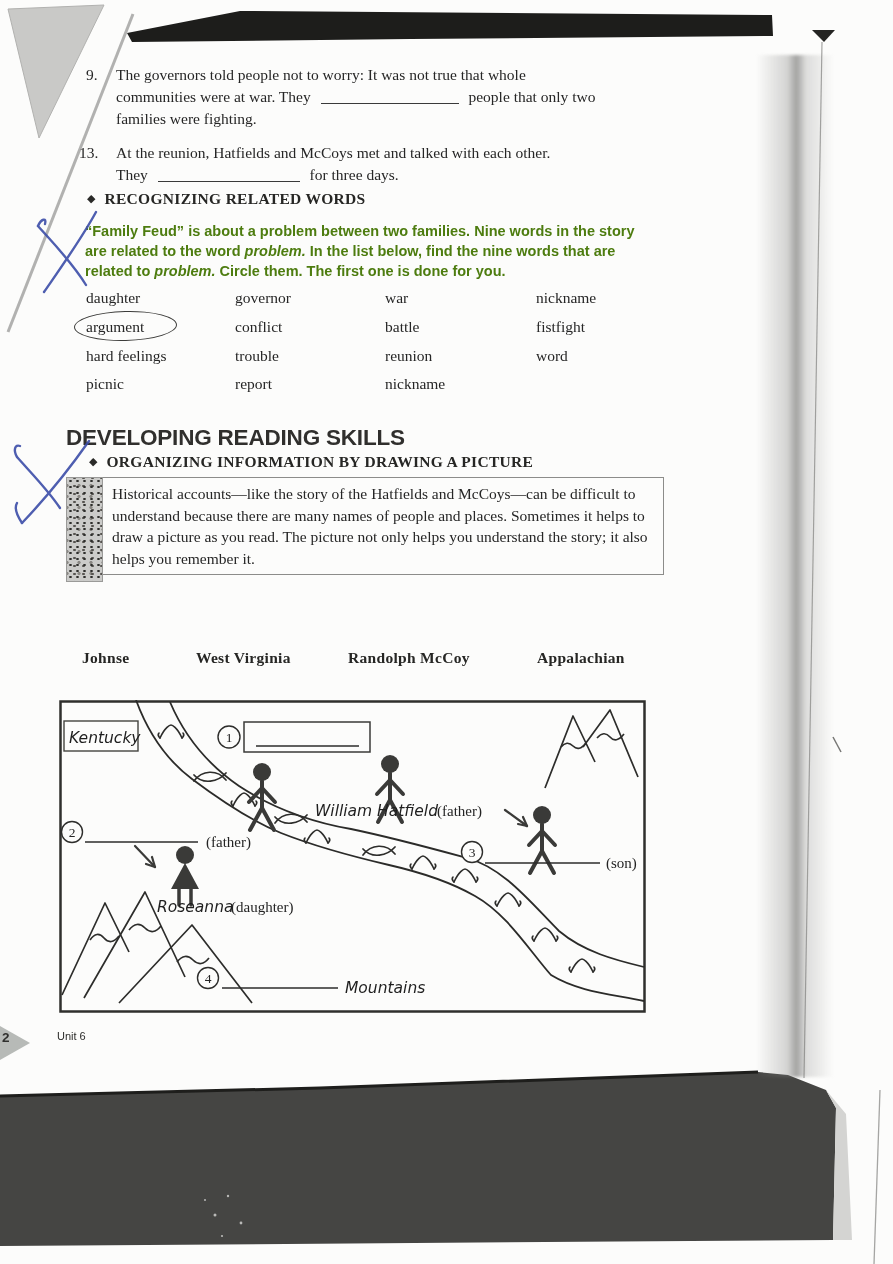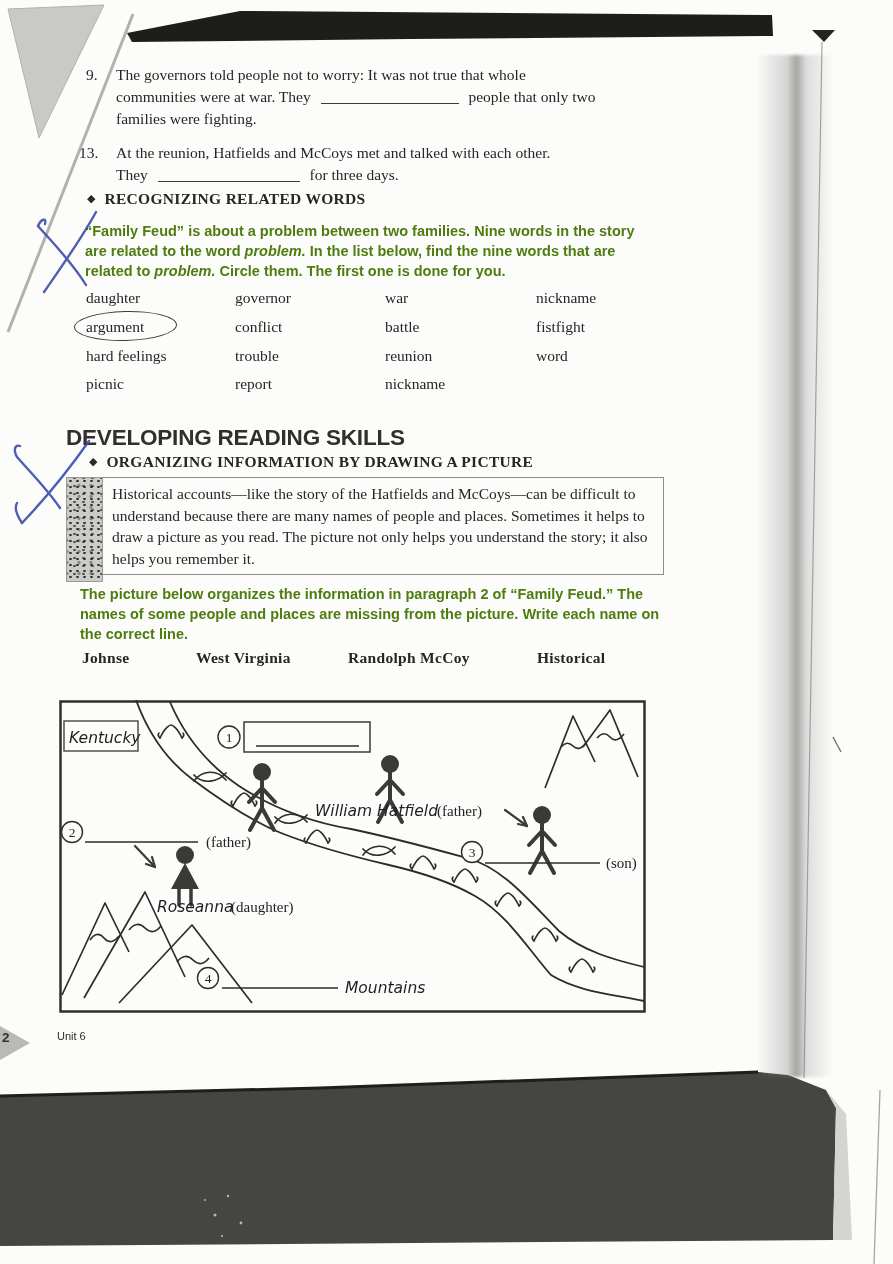--- a/index.html
+++ b/index.html
@@ -117,26 +117,25 @@
 
   <div class="line h1" style="left:66px;top:413px;margin-top:12px;">DEVELOPING READING SKILLS</div>
   <div class="line" style="left:89px;top:453px;">
     <span class="diamond">◆</span><span class="bser">ORGANIZING INFORMATION BY DRAWING A PICTURE</span>
   </div>
 
   <div class="tipbox" style="left:66px;top:477px;width:596px;height:96px;"></div>
   <div class="speckle" style="left:66px;top:477px;width:35px;height:103px;"></div>
   <div class="abs ser" style="left:112px;top:483px;width:545px;line-height:21.5px;">Historical accounts—like the story of the Hatfields and McCoys—can be difficult to understand because there are many names of people and places. Sometimes it helps to draw a picture as you read. The picture not only helps you understand the story; it also helps you remember it.</div>
 
-  <div class="abs bs" style="left:80px;top:584px;width:585px;line-height:20px;">The picture below organizes the information in paragraph 2 of “Family Feud.” The names of some people and places are missing from the picture. Write each name on the correct line.</div>
 
   <div class="line bser" style="left:82px;top:649px;">Johnse</div>
   <div class="line bser" style="left:196px;top:649px;">West Virginia</div>
   <div class="line bser" style="left:348px;top:649px;">Randolph McCoy</div>
-  <div class="line bser" style="left:537px;top:649px;">Historical</div>
+  <div class="line bser" style="left:537px;top:649px;">Appalachian</div>
 
   <svg class="abs" style="left:59px;top:700px;" width="587" height="313" viewBox="0 0 587 313">
     <defs>
       <g id="fish" stroke="#2d2d2b" stroke-width="1.7" fill="none" stroke-linecap="round">
         <path d="M-17,3 C-9,-8 6,-9 15,2"></path>
         <path d="M15,-5 C7,4 -8,7 -17,-3"></path>
       </g>
       <g id="wave" stroke="#2d2d2b" stroke-width="1.6" fill="none" stroke-linecap="round">
         <path d="M-11,6 C-6,-5 -1,-7 0,-7 C1,-7 6,-5 11,6"></path>
         <path d="M-11,6 C-13,4 -13,2 -12,1"></path>

